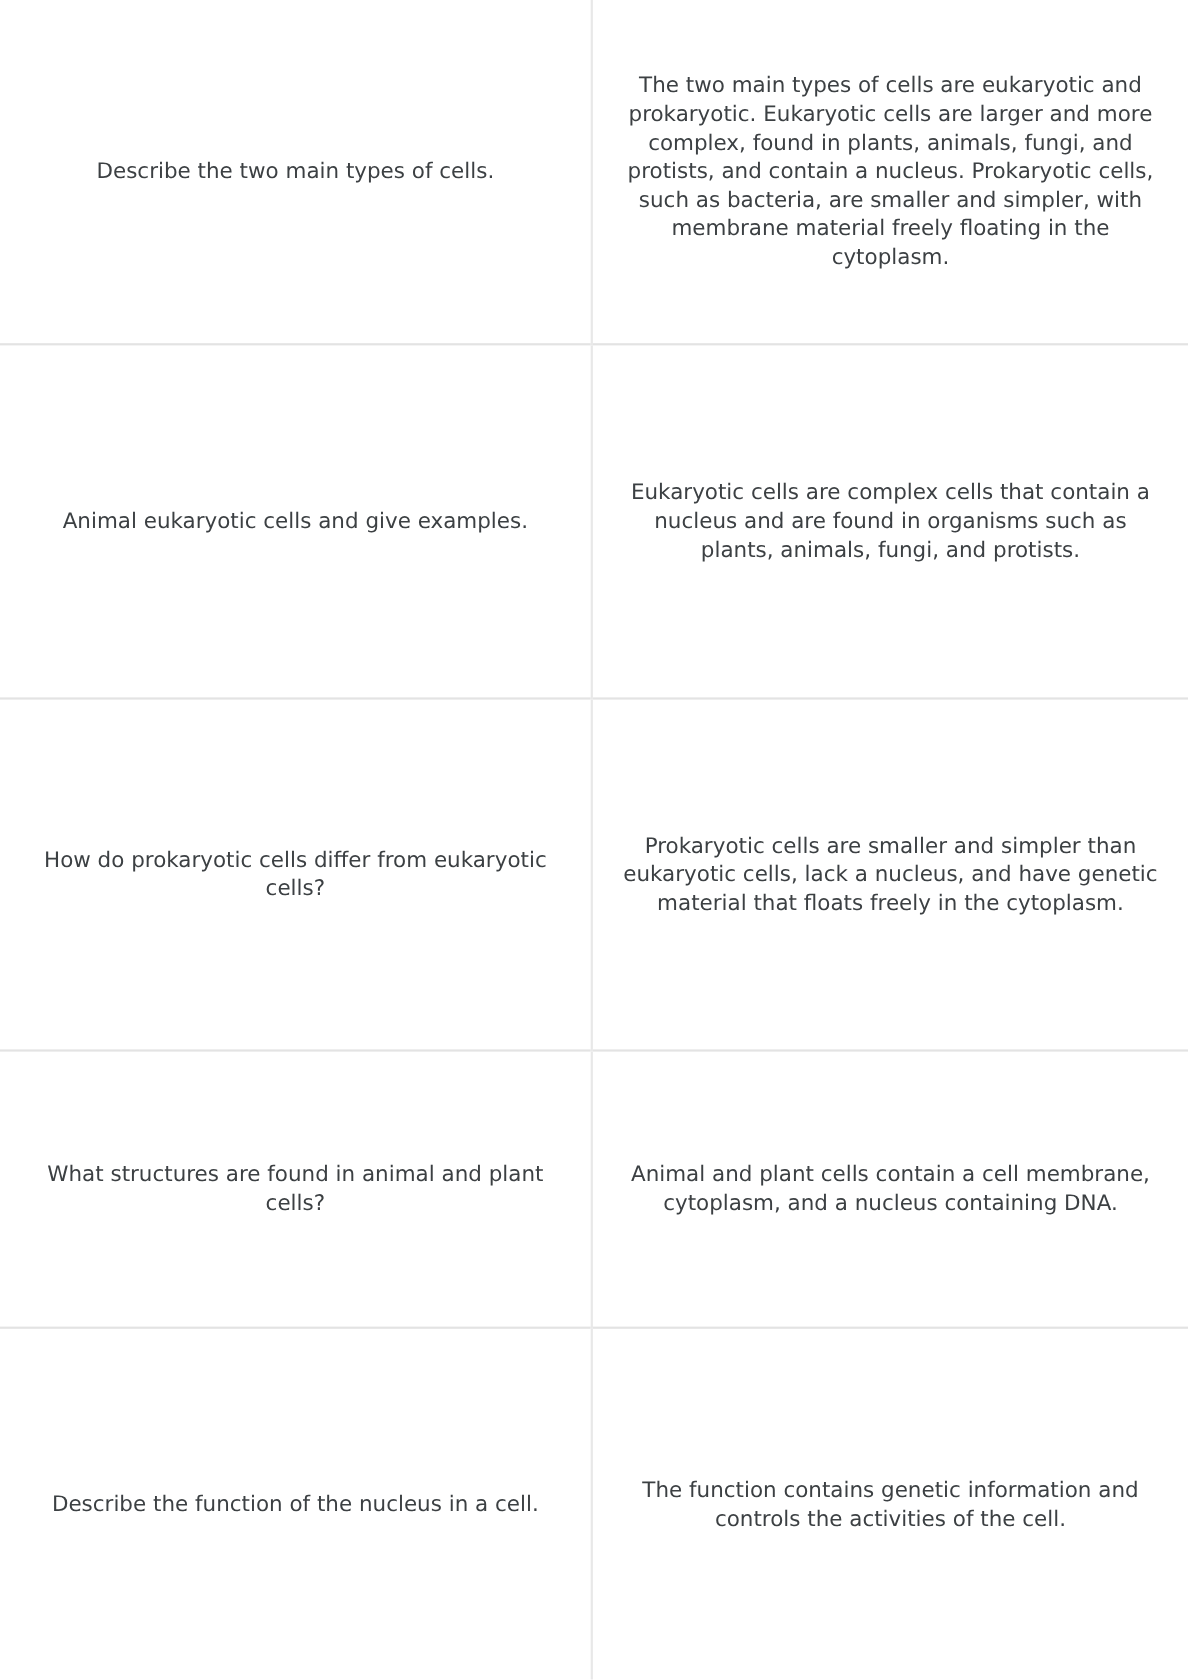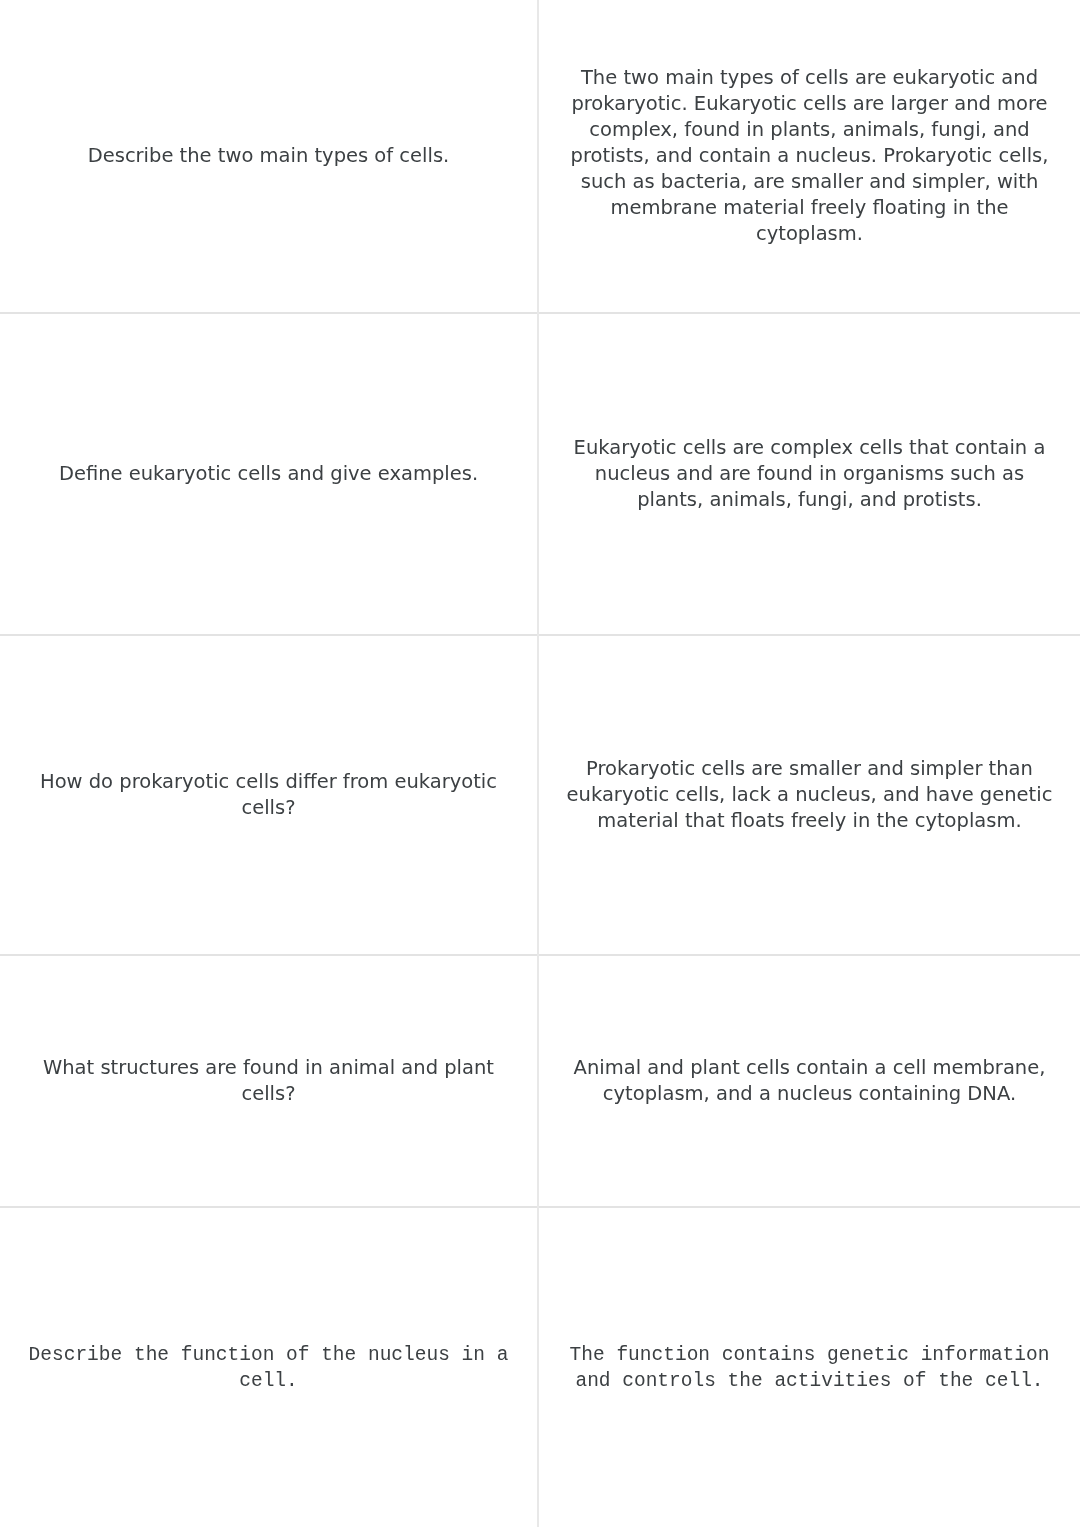--- a/index.html
+++ b/index.html
@@ -22,21 +22,20 @@
   }
 
   .flashcard-table col.col-question { width: 538px; }
   .flashcard-table col.col-answer   { width: 542px; }
 
   .flashcard-row {
     border-bottom: 2px solid #e3e3e3;
   }
   .flashcard-row.last-row {
     border-bottom: none;
-    font-family: Liberation Mono, monospace;
   }
 
   .cell {
     vertical-align: middle;
     text-align: center;
     color: #3c4043;
     font-size: 19.5px;
     line-height: 26px;
     padding: 0 24px;
     box-sizing: border-box;
@@ -76,21 +75,21 @@
       <td class="cell question-cell">
         <span class="cell-text">Describe the two main types of cells.</span>
       </td>
       <td class="cell answer-cell">
         <span class="cell-text">The two main types of cells are eukaryotic and prokaryotic. Eukaryotic cells are larger and more complex, found in plants, animals, fungi, and protists, and contain a nucleus. Prokaryotic cells, such as bacteria, are smaller and simpler, with membrane material freely floating in the cytoplasm.</span>
       </td>
     </tr>
 
     <tr class="flashcard-row row-h-2">
       <td class="cell question-cell">
-        <span class="cell-text">Define eukaryotic cells and give examples.</span>
+        <span class="cell-text">Animal eukaryotic cells and give examples.</span>
       </td>
       <td class="cell answer-cell">
         <span class="cell-text">Eukaryotic cells are complex cells that contain a nucleus and are found in organisms such as plants, animals, fungi, and protists.</span>
       </td>
     </tr>
 
     <tr class="flashcard-row row-h-3">
       <td class="cell question-cell">
         <span class="cell-text">How do prokaryotic cells differ from eukaryotic cells?</span>
       </td>

